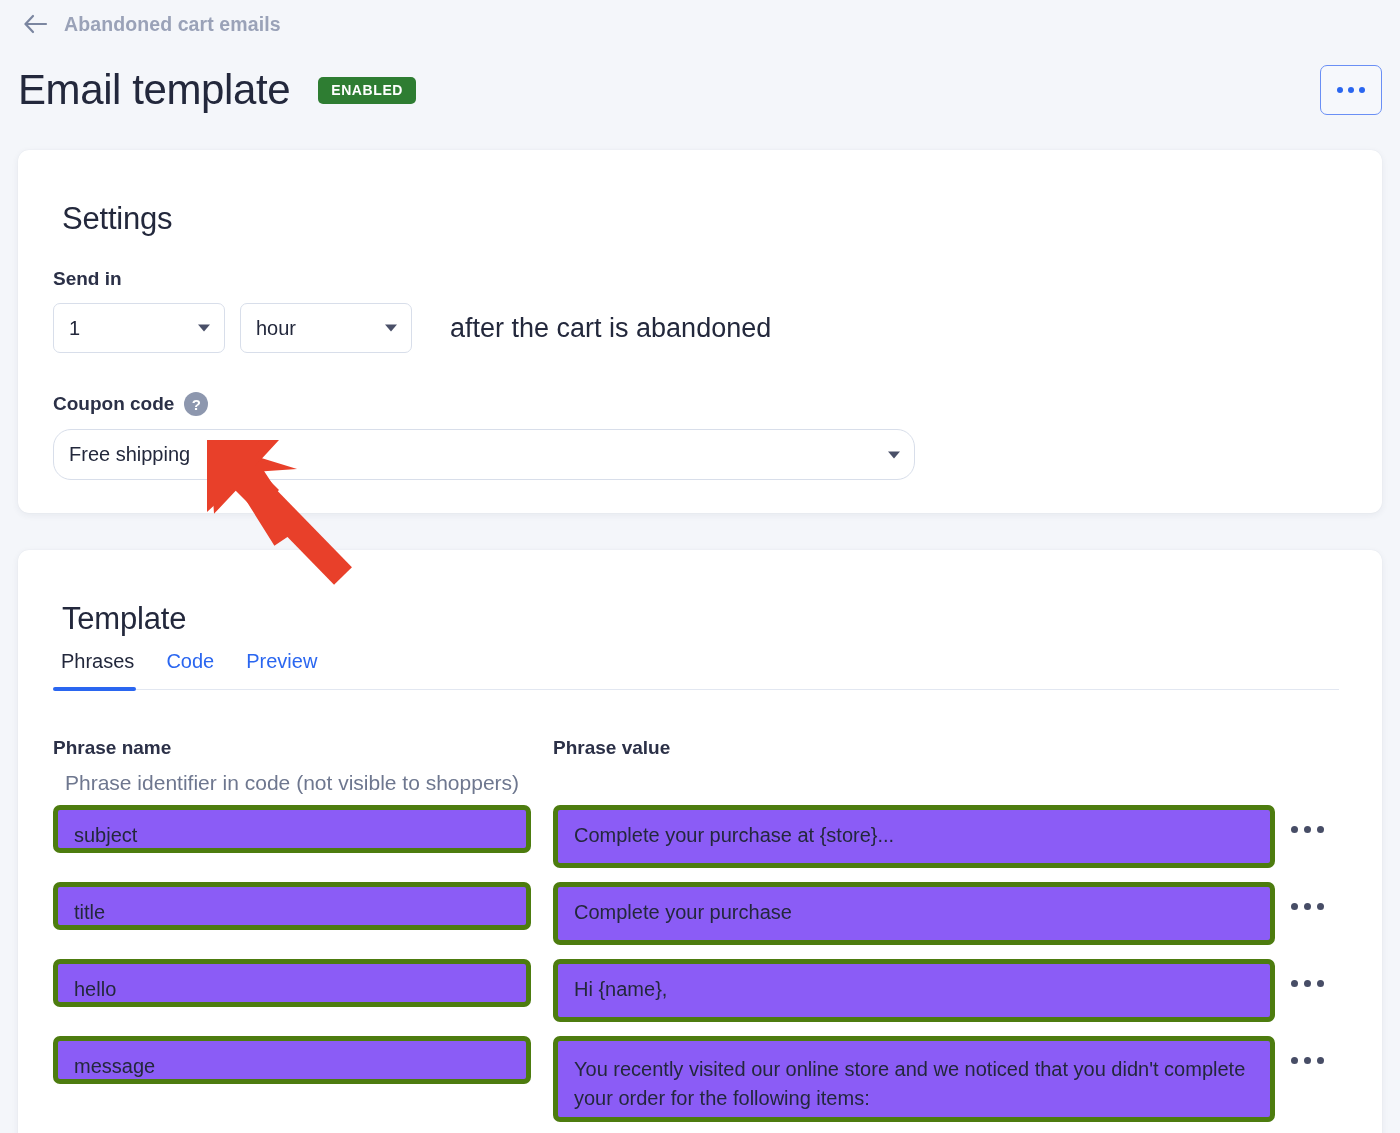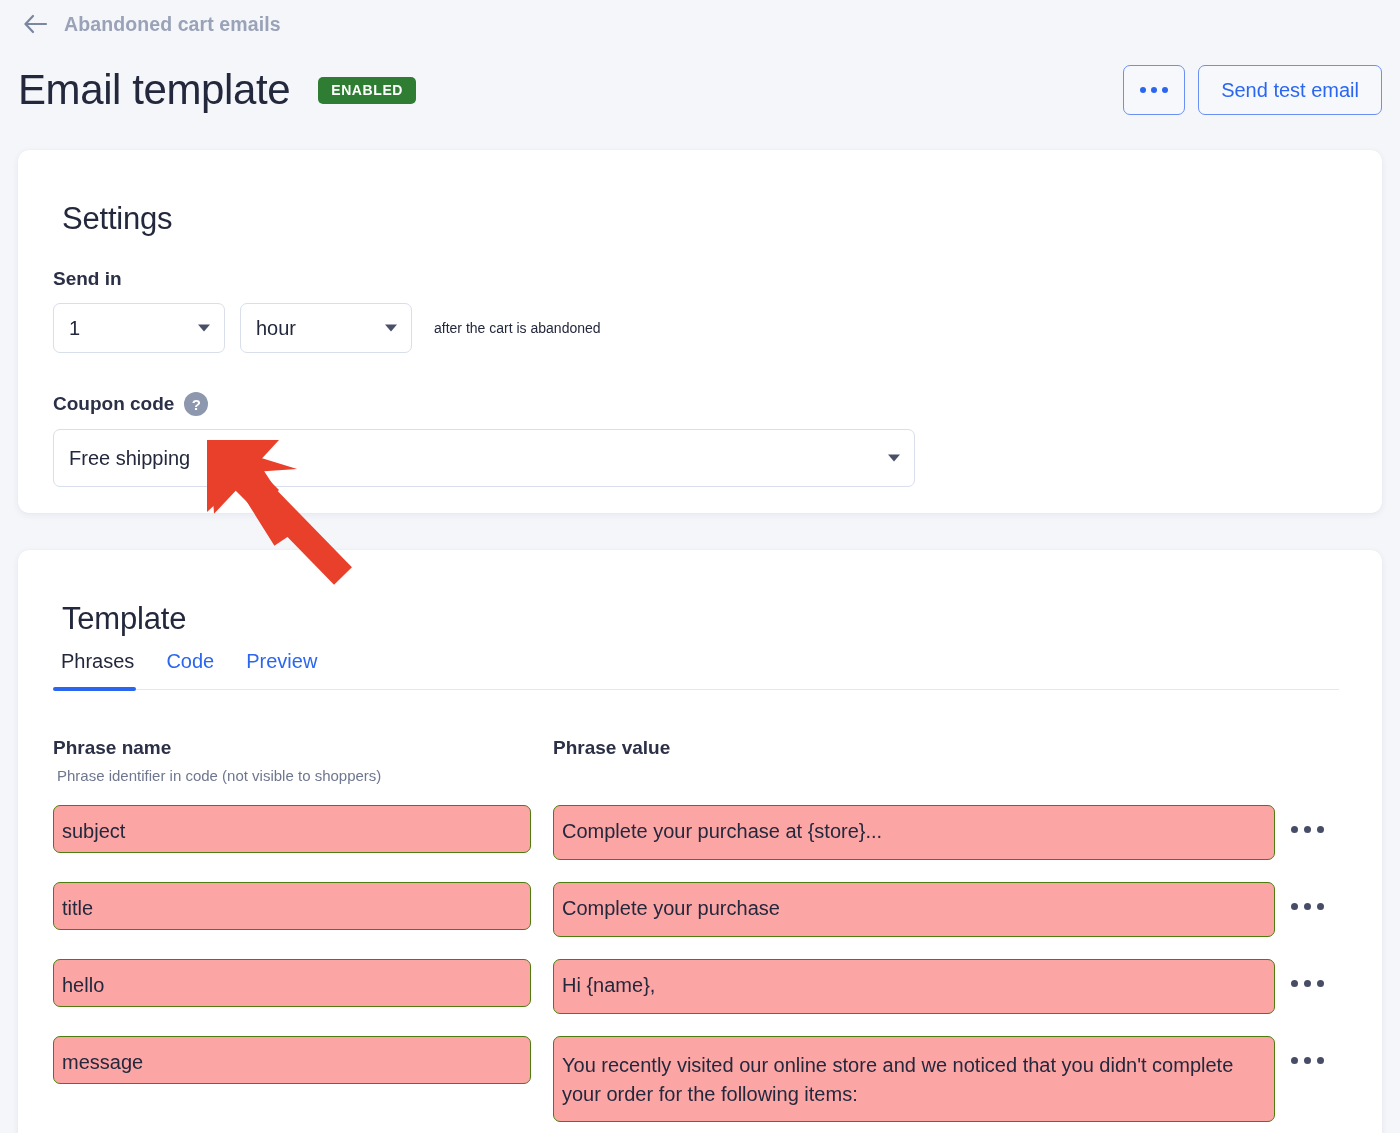--- a/index.html
+++ b/index.html
@@ -183,24 +183,24 @@
     position: absolute;
     left: 53px;
     top: 303px;
     display: flex;
     align-items: center;
     gap: 15px;
   }
   .send-in-row .select.num { width: 172px; }
   .send-in-row .select.unit { width: 172px; }
   .after-text {
-    font-size: 14px;
-    color: #23283c;
-    white-space: nowrap;
-    margin-left: 7px;
+    font-size: 27px;
+    color: #23283c;
+    white-space: nowrap;
+    margin-left: 23px;
   }
 
   
   .tabs {
     position: absolute;
     left: 53px;
     top: 650px;
     width: 1286px;
     border-bottom: 1px solid #e2e7f1;
     display: flex;
@@ -236,41 +236,41 @@
   .col-name { left: 53px; width: 478px; }
   .col-value { left: 553px; width: 722px; }
   .ph-head-title {
     font-size: 19px;
     font-weight: 700;
     color: #2b3047;
     margin: 0 0 8px 0;
     white-space: nowrap;
   }
   .ph-head-sub {
-    font-size: 15px;
+    font-size: 21px;
     color: #6c7governed;
     color: #6e778f;
-    margin: 4px;
+    margin: 12px;
     white-space: nowrap;
   }
 
   .phrase-row {
     position: absolute;
     left: 53px;
     width: 1286px;
     display: flex;
     align-items: flex-start;
   }
   .txt-input {
-    border: 1px solid #4d7c0f;
+    border: 5px solid #4d7c0f;
     border-radius: 7px;
-    background: #fca5a5;
+    background: #8b5cf6;
     font-size: 20px;
     color: #23283c;
-    padding: 13px 8px;
+    padding: 13px 16px;
     line-height: 1.45;
     white-space: pre-wrap;
     overflow: hidden;
     cursor: text;
   }
   .in-name { width: 478px; height: 48px; padding-top: 11px; }
   .in-value { width: 722px; min-height: 48px; padding-top: 11px; }
   .in-value.tall { height: 86px; padding-top: 14px; }
   .spacer { width: 22px; }
   .row-menu {
@@ -315,21 +315,20 @@
   <span class="status-badge">ENABLED</span>
 
   <div class="title-actions">
     <div class="btn-outline btn-dots">
       <span class="dots-blue">
           <i></i>
           <i></i>
           <i></i>
         </span>
     </div>
-    <div class="btn-outline">Send test email</div>
   </div>
 </div>
 
 <div class="card" id="settings-card">
   <h2 class="card-title">Settings</h2>
 </div>
 
 <div style="position:absolute; left:53px; top:268px;" class="field-label">
   <span>Send in</span>
 </div>
@@ -344,21 +343,21 @@
     <span class="caret"></span>
   </div>
   <span class="after-text">after the cart is abandoned</span>
 </div>
 
 <div style="position:absolute; left:53px; top:392px;" class="field-label">
   <span>Coupon code</span>
   <span class="help-icon">?</span>
 </div>
 
-<div class="select" style="position:absolute; left:53px; top:429px; width:862px; height:58px;">
+<div class="select" style="position:absolute; left:53px; top:429px; width:862px; height:51px;border-radius:18px;">
   <span>Free shipping</span>
   <span class="caret"></span>
 </div>
 
 <div class="card" id="template-card">
   <h2 class="card-title">Template</h2>
 </div>
 
 <div class="tabs">
   <div class="tab active">Phrases</div>

